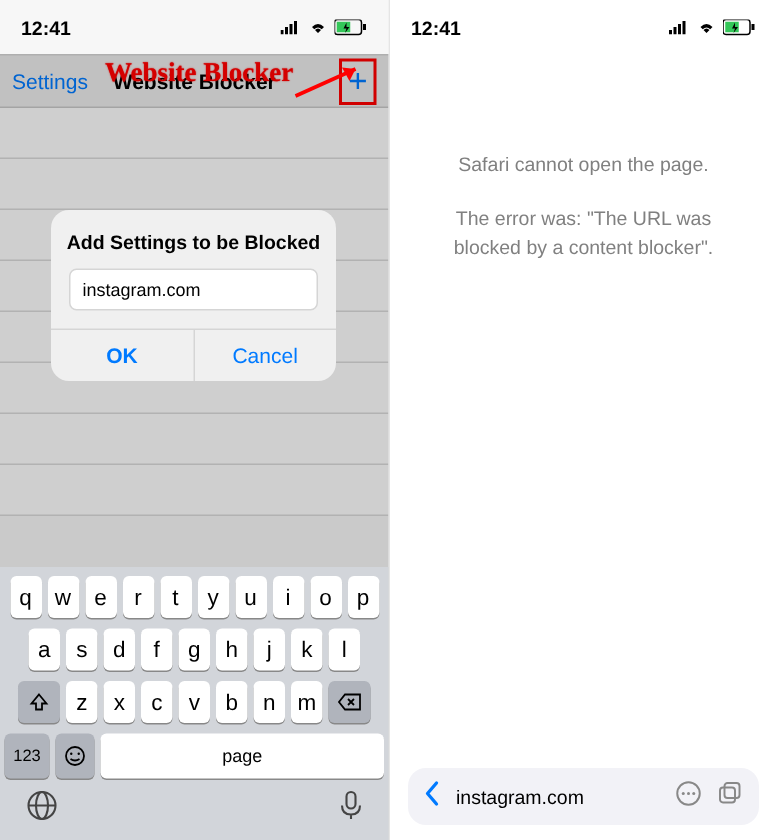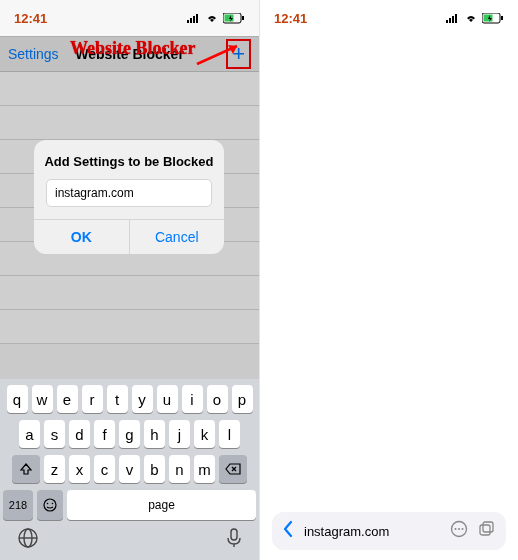--- a/index.html
+++ b/index.html
@@ -2,21 +2,21 @@
 <html><head>
 <meta charset="utf-8">
 <style>
   * { box-sizing: border-box; margin: 0; padding: 0; }
   body { font-family: -apple-system, BlinkMacSystemFont, "Helvetica Neue", sans-serif; background: #fff; width: 518px; height: 560px; overflow: hidden; }
   .container { display: flex; width: 518px; height: 560px; }
   .phone { width: 259px; height: 560px; position: relative; background: #f7f7f7; }
   .phone.right { background: #fff; border-left: 1px solid #e5e5e5; }
 
   
-  .status { height: 36px; display: flex; align-items: center; justify-content: space-between; padding: 0 14px; font-size: 13px; font-weight: 600; color: #c2410c; }
+  .status { height: 36px; display: flex; align-items: center; justify-content: space-between; padding: 0 14px; font-size: 13px; font-weight: 600; color: #000000; }
   .status-time { font-weight: 700; font-size: 13px; }
   .status-icons { display: flex; align-items: center; gap: 4px; }
 
   
   .navbar { height: 36px; background: #ececec; border-top: 1px solid #d6d6d6; border-bottom: 1px solid #c9c9c9; display: flex; align-items: center; justify-content: space-between; padding: 0 8px; position: relative; }
   .nav-left { color: #007aff; font-size: 14px; }
   .nav-title { position: absolute; left: 50%; transform: translateX(-50%); font-weight: 600; font-size: 14px; color: #000; }
   .nav-right-box { border: 2px solid #ff0000; padding: 2px 4px; }
   .nav-plus { color: #007aff; font-size: 22px; font-weight: 400; line-height: 1; }
 
@@ -167,21 +167,21 @@
           <div class="key">n</div>
           <div class="key">m</div>
           <div class="key fn">
             <svg width="18" height="14">
               <path d="M6 2 L16 2 L16 12 L6 12 L2 7 Z" fill="none" stroke="#000" stroke-width="1.2"></path>
               <path d="M8 5 L12 9 M12 5 L8 9" stroke="#000" stroke-width="1.2"></path>
             </svg>
           </div>
         </div>
       <div class="kb-bottom">
-        <div class="key fn" style="width:30px">218</div>
+        <div class="key fn" style="width:30px">123</div>
         <div class="key fn" style="width:26px">
           <svg width="16" height="16">
               <circle cx="8" cy="8" r="6" fill="none" stroke="#000" stroke-width="1.2"></circle>
               <circle cx="5.5" cy="6.5" r="0.8" fill="#000"></circle>
               <circle cx="10.5" cy="6.5" r="0.8" fill="#000"></circle>
               <path d="M5 10 Q8 12 11 10" fill="none" stroke="#000" stroke-width="1.2"></path>
             </svg>
         </div>
         <div class="key space">page</div>
       </div>
@@ -218,20 +218,24 @@
           </svg>
         <svg width="22" height="11">
             <rect x="0" y="0" width="18" height="10" rx="2" fill="none" stroke="#000" stroke-width="1"></rect>
             <rect x="19" y="3" width="2" height="4" fill="#000"></rect>
             <rect x="1.5" y="1.5" width="9" height="7" fill="#34c759"></rect>
             <path d="M8 2 L6 6 L8 6 L7 9 L10 5 L8 5 Z" fill="#000"></path>
           </svg>
       </span>
     </div>
 
+    <div class="safari-content">
+      <p>Safari cannot open the page.</p>
+      <p>The error was: "The URL was blocked by a content blocker".</p>
+    </div>
 
     <div class="safari-bar">
       <span class="safari-back">
         <svg width="12" height="18">
             <path d="M9 2 L3 9 L9 16" fill="none" stroke="#007aff" stroke-width="2.2" stroke-linecap="round" stroke-linejoin="round"></path>
           </svg>
       </span>
       <span class="safari-url">instagram.com</span>
       <span class="safari-icon">
         <svg width="18" height="18">

